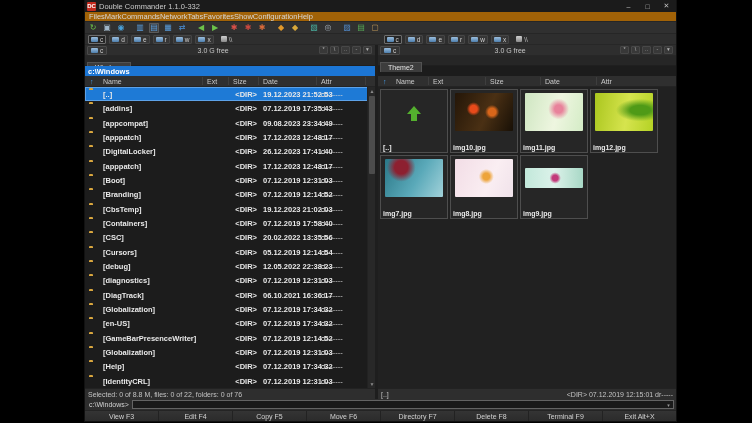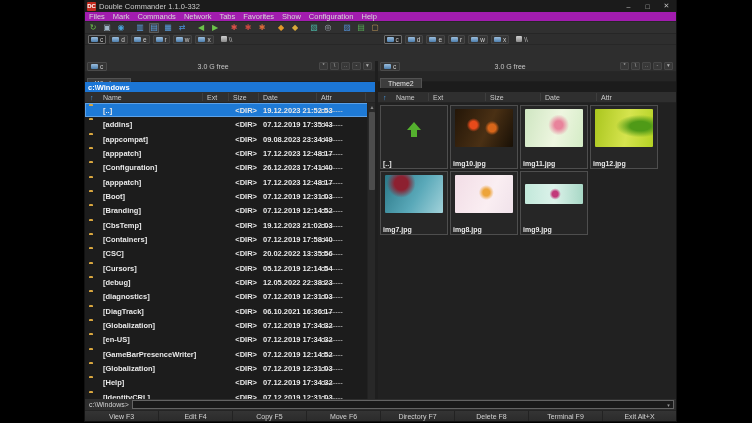--- a/index.html
+++ b/index.html
@@ -9,42 +9,42 @@
   .window { position:absolute; left:85px; top:0; width:591px; height:421px; background:#2e2e2e; box-shadow:0 0 0 1px #111; overflow:hidden; }
 
   
   .titlebar { position:absolute; left:0; top:0; width:100%; height:12px; background:#1b1b1b; display:flex; align-items:center; }
   .appicon { width:9px; height:9px; margin:0 3px 0 2px; background:#c22a1e; color:#fff; font-size:6px; font-weight:bold; display:flex; align-items:center; justify-content:center; border-radius:1px; }
   .title { font-size:7.5px; color:#c9c9c9; flex:1; }
   .wbtns { display:flex; height:100%; }
   .wbtn { width:19px; height:100%; display:flex; align-items:center; justify-content:center; font-size:7px; color:#bdbdbd; }
 
   
-  .menubar { position:absolute; left:0; top:12px; width:100%; height:10px; background:#a21caf; display:flex; align-items:center; padding-left:4px; gap:8px; border-bottom:1px solid #262626; }
+  .menubar { position:absolute; left:0; top:12px; width:100%; height:10px; background:#a16207; display:flex; align-items:center; padding-left:4px; gap:0; border-bottom:1px solid #262626; }
   .mitem { font-size:7.5px; color:#d6d6d6; }
 
   
   .toolbar { position:absolute; left:0; top:22px; width:100%; height:12px; background:#303030; display:flex; align-items:center; padding-left:3px; gap:4px; border-bottom:1px solid #262626; }
   .ticon { width:10px; height:10px; display:inline-flex; align-items:center; justify-content:center; font-size:8px; line-height:1; border-radius:1px; }
   .ticon.gap { margin-left:5px; }
   .ticon.pressed { background:#3e3e3e; box-shadow:inset 0 0 0 1px #5a5a5a; }
 
   
   .driverow { position:absolute; left:0; top:34px; width:100%; height:11px; display:flex; background:#2e2e2e; border-bottom:1px solid #272727; }
   .drivebar { width:50%; display:flex; align-items:center; gap:3px; padding-left:3px; }
   .dbtn { height:9px; display:inline-flex; align-items:center; gap:2px; padding:0 2px; background:#363636; border:1px solid #454545; border-radius:1px; }
   .dbtn.active { background:#252525; border-color:#6d6d6d; }
   .dico { width:7px; height:5px; background:linear-gradient(#9cbedd,#4d7fae); border-radius:1px; }
   .dletter { font-size:6.5px; color:#cfcfcf; }
   .netbtn { height:9px; display:inline-flex; align-items:center; gap:2px; padding:0 2px; margin-left:2px; }
   .nico { width:6px; height:6px; background:linear-gradient(#cfcfcf,#8a8a8a); border-radius:1px; }
   .nlabel { font-size:6.5px; color:#bdbdbd; }
 
   
-  .panels { position:absolute; left:0; top:61px; width:100%; height:354px; display:flex;text-decoration:underline; }
+  .panels { position:absolute; left:0; top:45px; width:100%; height:354px; display:flex;text-decoration:underline; }
   .panel { position:relative; height:100%; background:#1c1c1c; }
   .panel.leftp { width:290px; }
   .splitter { width:3px; background:#1e1e1e; }
   .panel.rightp { width:298px; }
 
   .phead { position:absolute; left:0; top:0; width:100%; height:11px; background:#2e2e2e; display:flex; align-items:center; border-bottom:1px solid #272727; }
   .drivecombo { height:9px; margin-left:2px; display:inline-flex; align-items:center; gap:2px; padding:0 3px; background:#353535; border:1px solid #4a4a4a; border-radius:1px; }
   .freespace { flex:1; text-align:center; font-size:7px; color:#c6c6c6; }
   .hbtns { display:flex; gap:2px; margin-right:3px; }
   .hbtn { width:9px; height:8px; background:#383838; border:1px solid #474747; border-radius:1px; color:#b5b5b5; font-size:5.5px; display:flex; align-items:center; justify-content:center; line-height:1; }
@@ -344,21 +344,21 @@
               <span class="fsize">&lt;DIR&gt;</span>
               <span class="fdate">17.12.2023 12:48:17</span>
               <span class="fattr">d-------</span>
 
             </div>
 
             <div class="frow">
               <span class="fico">
                 <span class="folder"></span>
               </span>
-              <span class="fname">[Configuration]</span>
+              <span class="fname">[DigitalLocker]</span>
               <span class="fsize">&lt;DIR&gt;</span>
               <span class="fdate">26.12.2023 17:41:40</span>
               <span class="fattr">d-------</span>
 
             </div>
 
             <div class="frow">
               <span class="fico">
                 <span class="folder"></span>
               </span>

